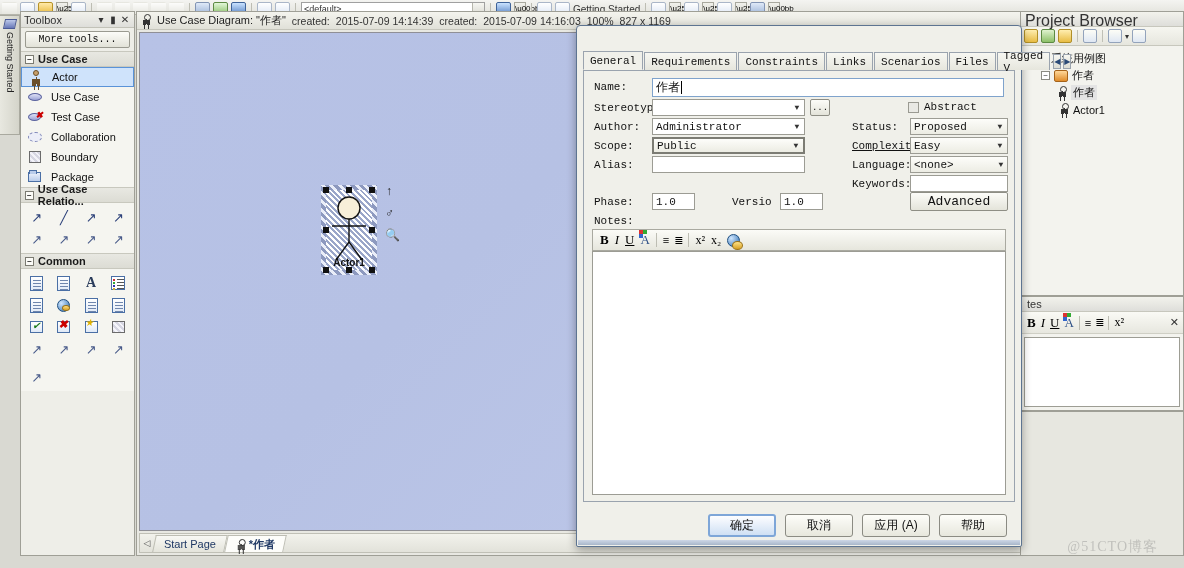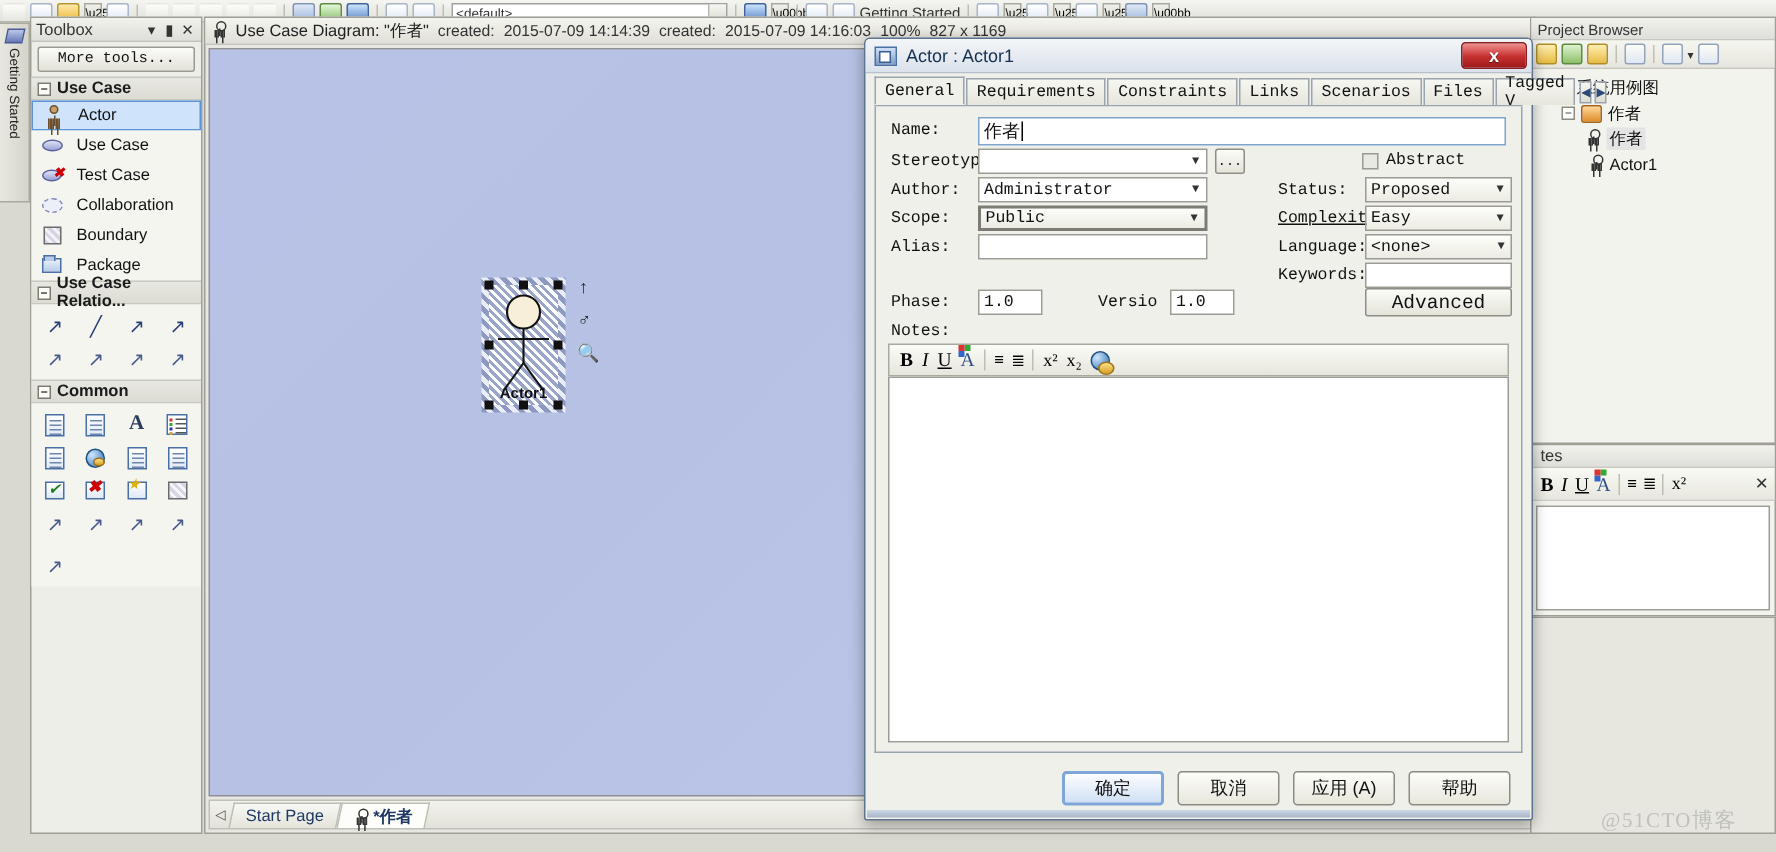--- a/index.html
+++ b/index.html
@@ -159,21 +159,21 @@
   }
   #actor-inner{position:absolute;inset:0;background:transparent;}
   .handle{position:absolute;width:6px;height:6px;background:#111;}
   .ae-label{position:absolute;left:0;right:0;bottom:2px;text-align:center;font-size:10px;font-weight:bold;color:#111;}
   .quick-ico{position:absolute;color:#222;font-size:12px;}
 
   
   #project-browser{
     position:absolute;right:0;top:11px;width:164px;height:285px;background:#f3f3ee;border:1px solid #9f9f96;
   }
-  .pb-title{height:15px;background:linear-gradient(#f2f2ec,#dededa);display:flex;align-items:flex-end;padding-left:4px;font-size:10px;color:#333;border-bottom:1px solid #c7c7bd;}
+  .pb-title{height:15px;background:linear-gradient(#f2f2ec,#dededa);display:flex;align-items:flex-start;padding-left:4px;font-size:16px;color:#333;border-bottom:1px solid #c7c7bd;}
   .pb-toolbar{height:19px;background:linear-gradient(#f6f6f0,#e6e6de);border-bottom:1px solid #c7c7bd;display:flex;align-items:center;gap:3px;padding-left:3px;}
   .pbt-ico{width:14px;height:14px;border:1px solid #93a3bb;border-radius:2px;background:linear-gradient(#fdfdf6,#dfe7f3);}
   .pbt-ico.y{background:linear-gradient(#ffeeb0,#e8bc44);border-color:#b08f27;}
   .pbt-ico.g{background:linear-gradient(#dff2cf,#8dc068);border-color:#5c8a43;}
   .pbt-sep{width:1px;height:12px;background:#c0c0b6;margin:0 2px;}
   .tree{padding:4px 0 0 4px;}
   .tnode{display:flex;align-items:center;gap:4px;height:17px;font-size:11px;color:#111;}
   .tnode .expander{width:9px;height:9px;border:1px solid #8b8b82;background:#fff;font-size:8px;line-height:7px;text-align:center;color:#333;}
   .tnode .selected-lbl{background:#e4e4e4;padding:0 2px;}
   .ic-tree-pkg{width:14px;height:12px;background:linear-gradient(#f3e4c4,#c9ad77);border:1px solid #8a7343;position:relative;}
@@ -606,27 +606,20 @@
     </div>
     <div class="np-body"></div>
   </div>
 
   <div id="right-strip"></div>
 
 
   <div class="watermark">@51CTO博客</div>
 
   <div id="actor-dialog">
-    <div id="dlg-titlebar">
-      <i class="dlg-icon"></i>
-      <span id="dlg-title">Actor : Actor1</span>
-      <div id="dlg-close">
-        <span>x</span>
-      </div>
-    </div>
 
     <div id="dlg-tabs">
       <div class="dtab active">
           <span>General</span>
         </div>
       <div class="dtab">
           <span>Requirements</span>
         </div>
       <div class="dtab">
           <span>Constraints</span>

